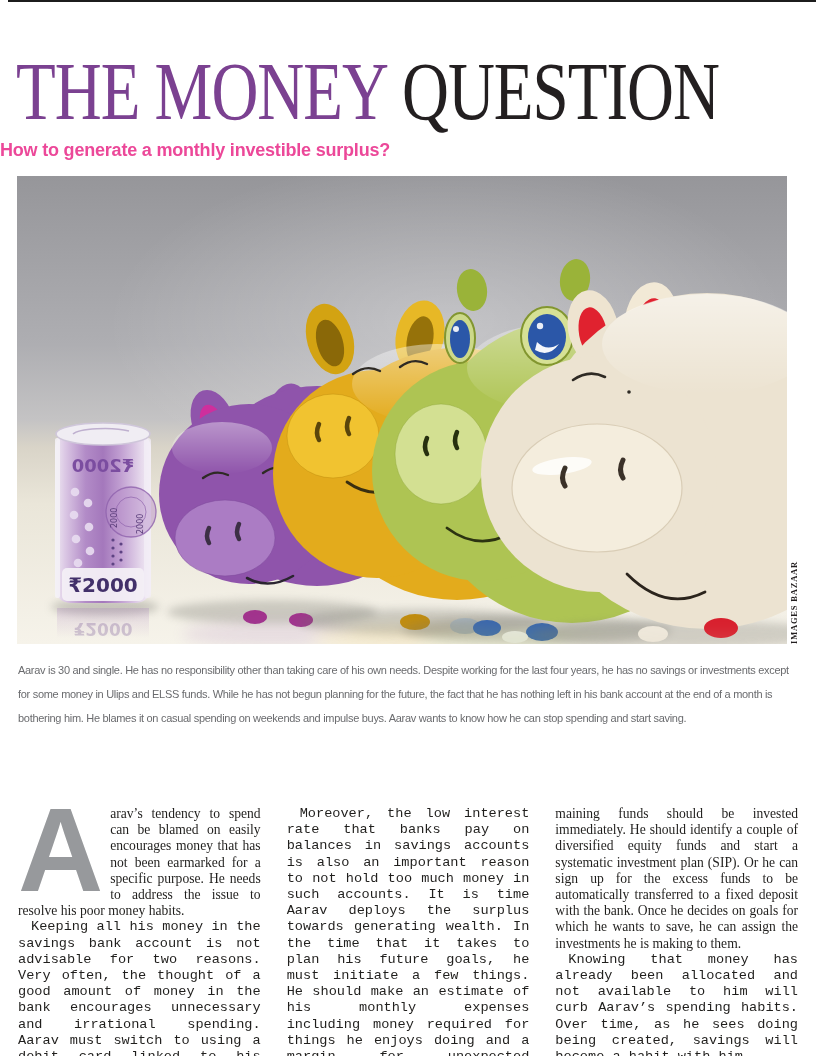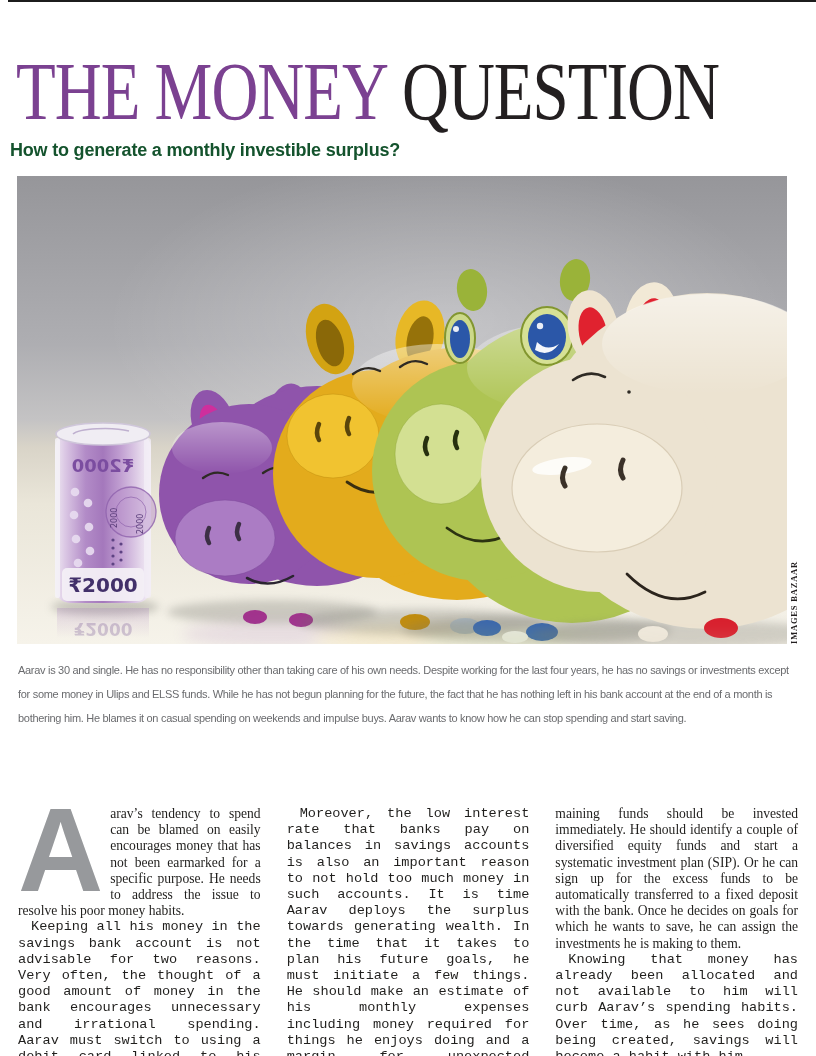--- a/index.html
+++ b/index.html
@@ -12,22 +12,22 @@
 
   .title {
     position:absolute; top:48px; left:16px; white-space:nowrap;
     font-family:"Liberation Serif", serif; font-weight:400;
     font-size:65px; line-height:68px; letter-spacing:-1px;
     transform:scaleY(1.26); transform-origin:left top;
   }
   .title .t2 { margin-left:14px; }
 
   .subtitle {
-    position:absolute; top:140px; left:10px;
-    font-size:18px; font-weight:bold; letter-spacing:-0.2px; color:#14532d;
+    position:absolute; top:140px; left:0;
+    font-size:18px; font-weight:bold; letter-spacing:-0.2px; color:#ec4899;
   }
 
   .photo-wrap { position:absolute; top:176px; left:17px; width:770px; height:468px; }
   svg.photo { display:block; width:770px; height:468px; }
   .credit {
     position:absolute; left:772px; bottom:0;
     writing-mode:vertical-rl; transform:rotate(180deg);
     font-family:"Liberation Serif", serif; font-weight:bold;
     font-size:8.5px; letter-spacing:0.8px; color:#231f20; white-space:nowrap;
   }

